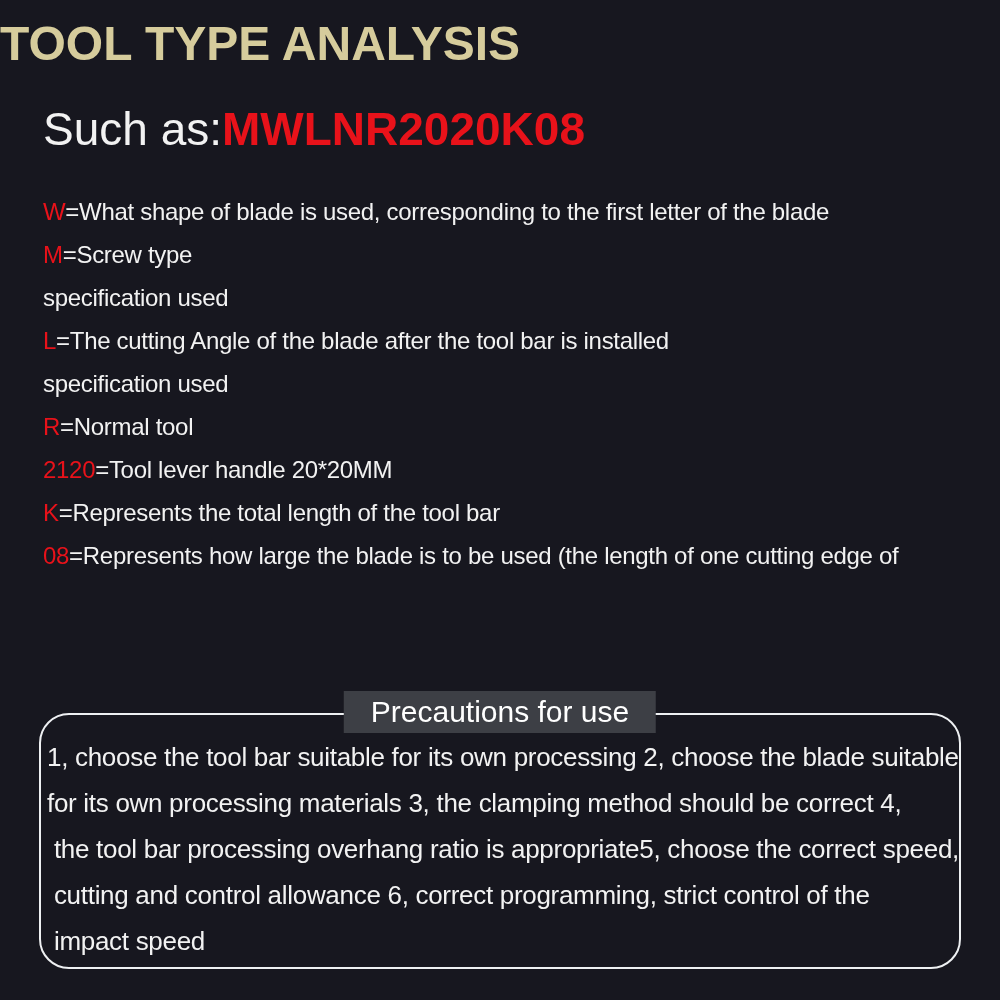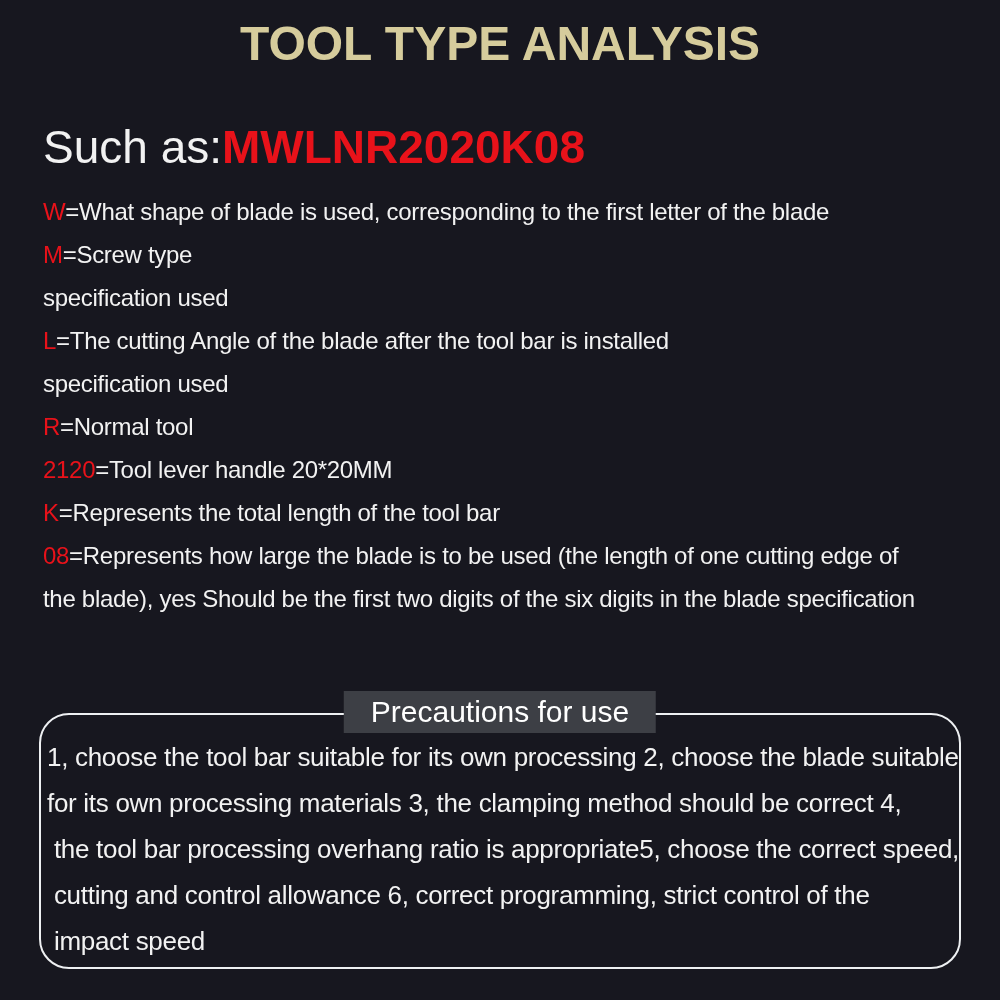--- a/index.html
+++ b/index.html
@@ -2,27 +2,26 @@
 <html><head>
 <meta charset="utf-8">
 <style>
   html,body{margin:0;padding:0;background:#17171f;}
   .page{
     position:relative;width:1000px;height:1000px;overflow:hidden;
     background:#17171f;color:#f2f2f2;
     font-family:"Liberation Sans",sans-serif;
   }
   .title{
-    position:absolute;top:16px;left:0;width:100%;text-align:center;
+    position:absolute;top:16px;left:0;width:100%;
     font-size:48px;font-weight:bold;color:#d6cc9c;letter-spacing:0;
   }
   .example{
     position:absolute;top:102px;left:43px;font-size:46px;line-height:1.2;
     white-space:nowrap;
-    margin-top:18px;
   }
   .example .code{color:#e8121a;font-weight:bold;}
   .red{color:#e8121a;}
   .breakdown{
     position:absolute;top:190px;left:43px;width:950px;
     font-size:24px;letter-spacing:-0.3px;
   }
   .bline{height:43px;line-height:43px;white-space:nowrap;}
   .prec-label{
     position:absolute;top:691px;left:50%;transform:translateX(-50%);
@@ -51,21 +50,20 @@
   <div class="breakdown">
     <div class="bline"><span class="red">W</span><span>=What shape of blade is used, corresponding to the first letter of the blade</span></div>
     <div class="bline"><span class="red">M</span><span>=Screw type</span></div>
     <div class="bline">specification used</div>
     <div class="bline"><span class="red">L</span><span>=The cutting Angle of the blade after the tool bar is installed</span></div>
     <div class="bline">specification used</div>
     <div class="bline"><span class="red">R</span><span>=Normal tool</span></div>
     <div class="bline"><span class="red">2120</span><span>=Tool lever handle 20*20MM</span></div>
     <div class="bline"><span class="red">K</span><span>=Represents the total length of the tool bar</span></div>
     <div class="bline"><span class="red">08</span><span>=Represents how large the blade is to be used (the length of one cutting edge of</span></div>
-    <div class="bline">the blade), yes Should be the first two digits of the six digits in the blade specification</div>
   </div>
 
   <div class="prec-label">Precautions for use</div>
   <div class="prec-box"></div>
   <div class="prec-lines">
     <div class="pline">1, choose the tool bar suitable for its own processing 2, choose the blade suitable</div>
     <div class="pline">for its own processing materials 3, the clamping method should be correct 4,</div>
     <div class="pline"> the tool bar processing overhang ratio is appropriate5, choose the correct speed,</div>
     <div class="pline"> cutting and control allowance 6, correct programming, strict control of the</div>
     <div class="pline"> impact speed</div>

